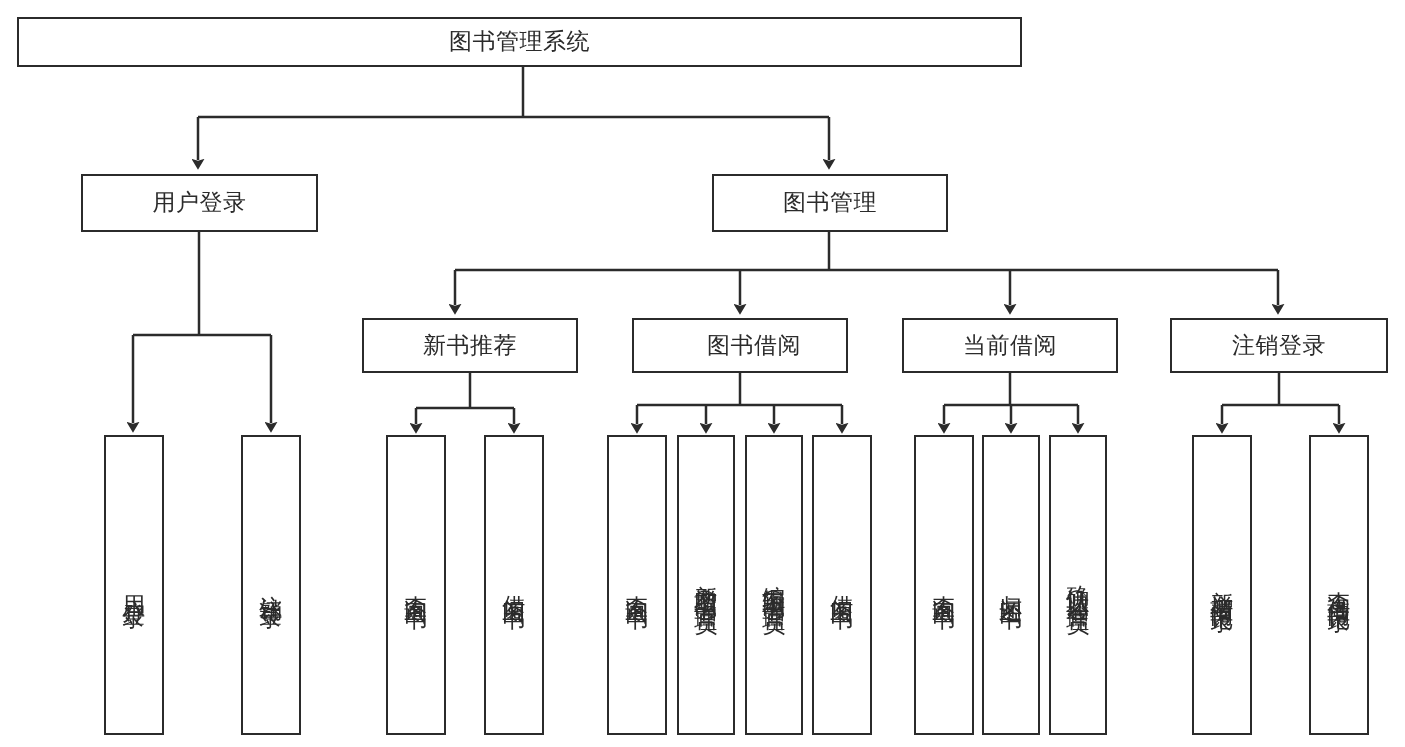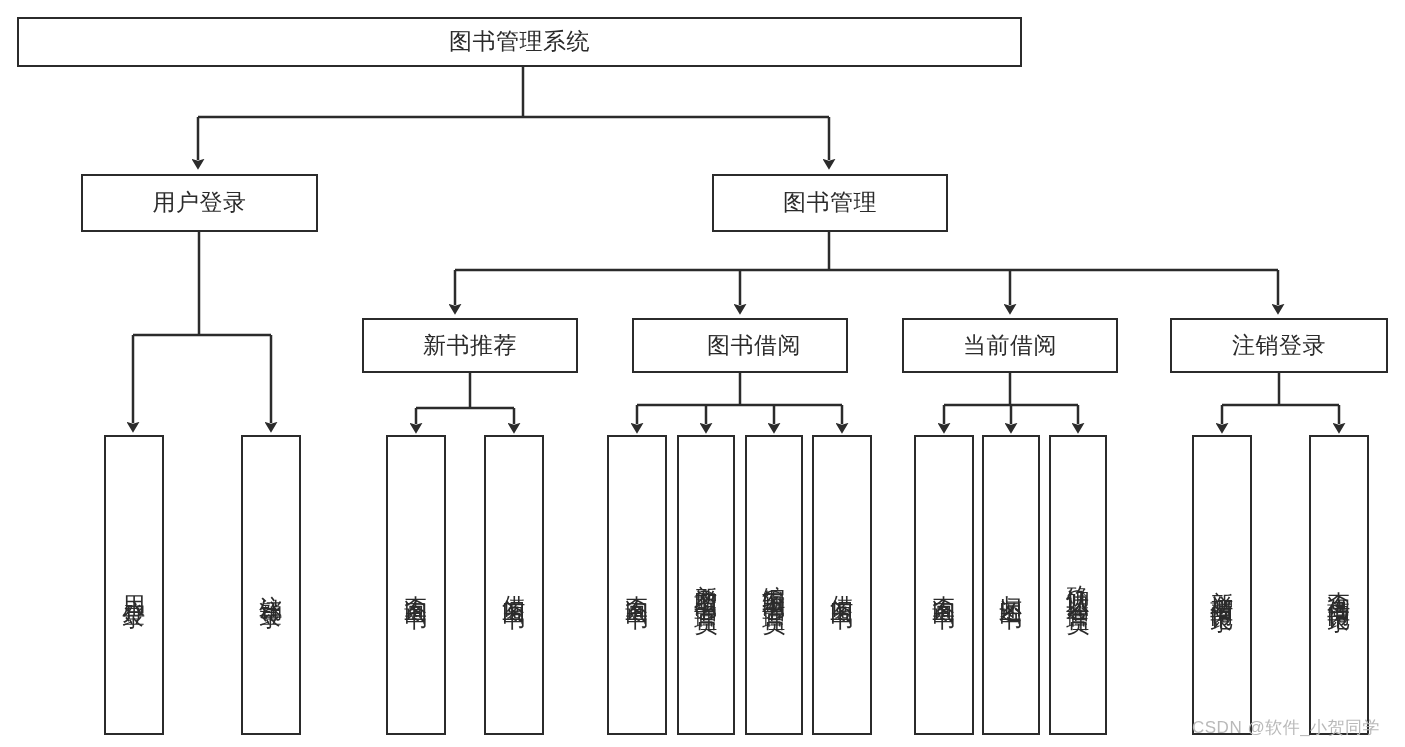--- a/index.html
+++ b/index.html
@@ -192,15 +192,14 @@
   </div>
 
   <div class="node-box" style="left:1192px; top:435px; width:60px; height:300px;">
     <span class="node-label-v">新增借阅记录</span>
   </div>
 
   <div class="node-box" style="left:1309px; top:435px; width:60px; height:300px;">
     <span class="node-label-v">查询借阅记录</span>
   </div>
 
-  <div class="watermark" style="left:1192px; top:716px;">CSDN @软件_小贺同学</div>
 
 </div>
 
 </body></html>

